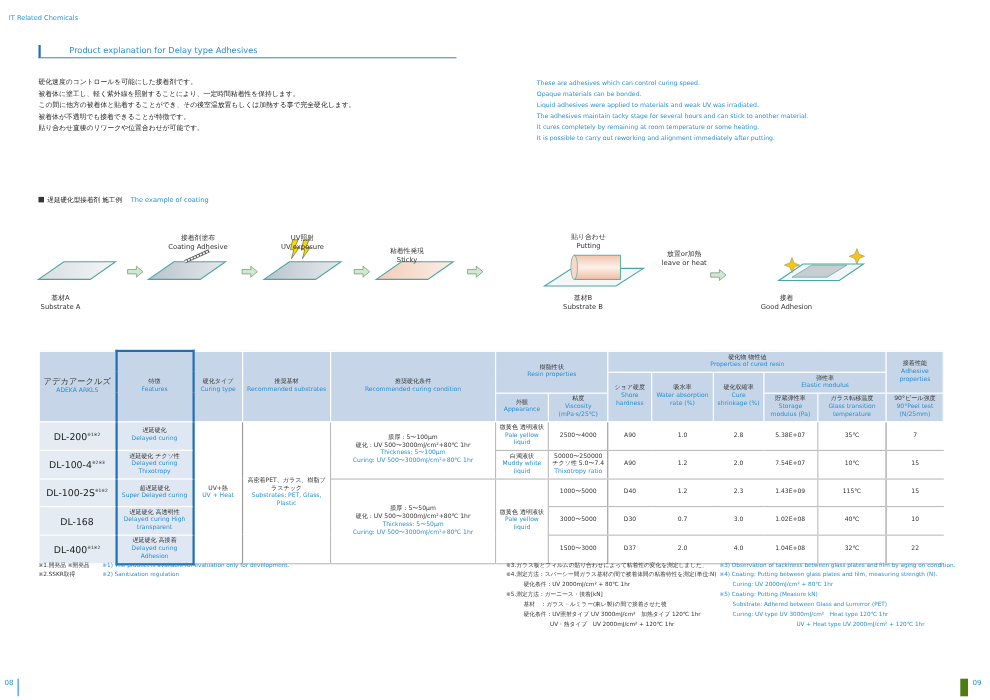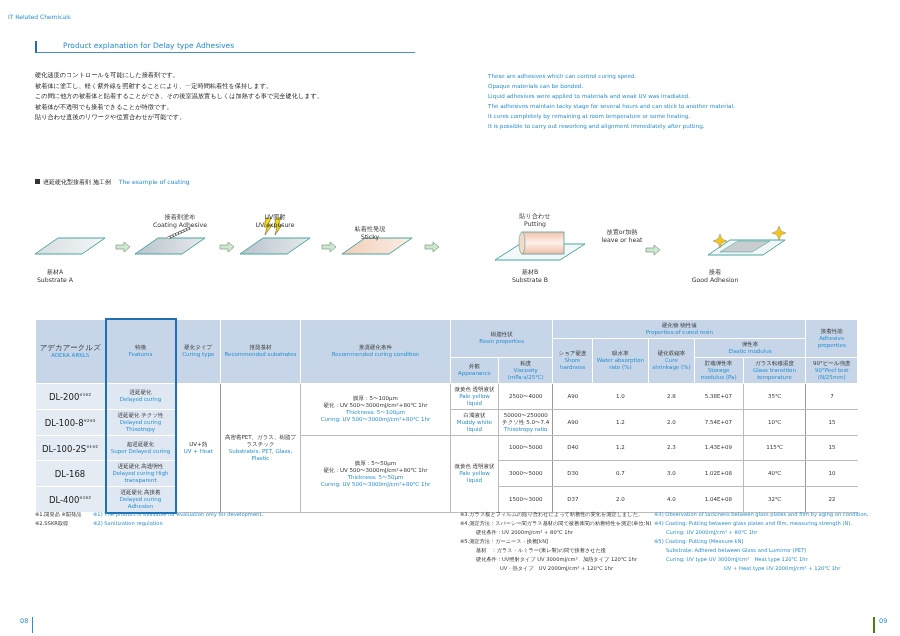--- a/index.html
+++ b/index.html
@@ -21,22 +21,22 @@
 table.spec td{border-bottom:1px solid #bbb;padding:2px;line-height:7px;color:#333;height:25px}
 table.spec td.name{background:#e4ebf3;font-size:8.5px;color:#222;border-bottom:1px solid #fff}
 table.spec td.feat{background:#dfe8f2;border-left:2px solid #1f6fb2;border-right:2px solid #1f6fb2;border-bottom:1px solid #fff}
 table.spec td.feat .en,table.spec td .en{color:#2a8fd0;display:block}
 table.spec td.vl{border-left:1px solid #999}
 table.spec td.vl2{border-left:1px solid #bbb}
 .feat-head{border-left:2px solid #1f6fb2 !important;border-right:2px solid #1f6fb2 !important;border-top:2px solid #1f6fb2 !important}
 .notes-l{left:35px;top:510px;font-size:5.2px;line-height:9px}
 .notes-m{left:460px;top:510px;font-size:5.2px;line-height:9px}
 .notes-r{left:654px;top:510px;font-size:5.2px;line-height:9px;color:#2a8fd0}
-.page-l{left:20px;top:617px;font-size:6.5px;color:#2a8fd0;border-right:1px solid #2a8fd0;padding-right:4px;height:16px}
-.page-r{left:873px;top:617px;font-size:6.5px;color:#2a8fd0;border-left:2px solid #4d7c0f;padding-left:4px;height:16px}
+.page-l{left:4px;top:617px;font-size:6.5px;color:#2a8fd0;border-right:1px solid #2a8fd0;padding-right:4px;height:16px}
+.page-r{left:873px;top:617px;font-size:6.5px;color:#2a8fd0;border-left:7px solid #4d7c0f;padding-left:4px;height:16px}
 </style>
 </head>
 <body>
 
 <div class="abs header-tag">IT Related Chemicals</div>
 
 <div class="abs sec-title">
   <div class="en">Product explanation for Delay type Adhesives</div>
 </div>
 
@@ -196,21 +196,21 @@
       <td class="vl2"><span>微黄色 透明液状</span><span class="en">Pale yellow liquid</span></td>
       <td class="vl2">2500〜4000</td>
       <td class="vl">A90</td>
       <td>1.0</td>
       <td>2.8</td>
       <td>5.38E+07</td>
       <td class="vl2">35℃</td>
       <td class="vl">7</td>
     </tr>
     <tr>
-      <td class="name"><span>DL-100-8</span><sup style="font-size:4px">※2※3</sup></td>
+      <td class="name"><span>DL-100-4</span><sup style="font-size:4px">※2※3</sup></td>
       <td class="feat"><span>遅延硬化 チクソ性</span><span class="en">Delayed curing Thixotropy</span></td>
       <td class="vl2"><span>白濁液状</span><span class="en">Muddy white liquid</span></td>
       <td class="vl2">
           <div>50000〜250000</div>
           <div>チクソ性 5.0〜7.4</div>
           <span class="en">Thixotropy ratio</span>
         </td>
       <td class="vl">A90</td>
       <td>1.2</td>
       <td>2.0</td>

